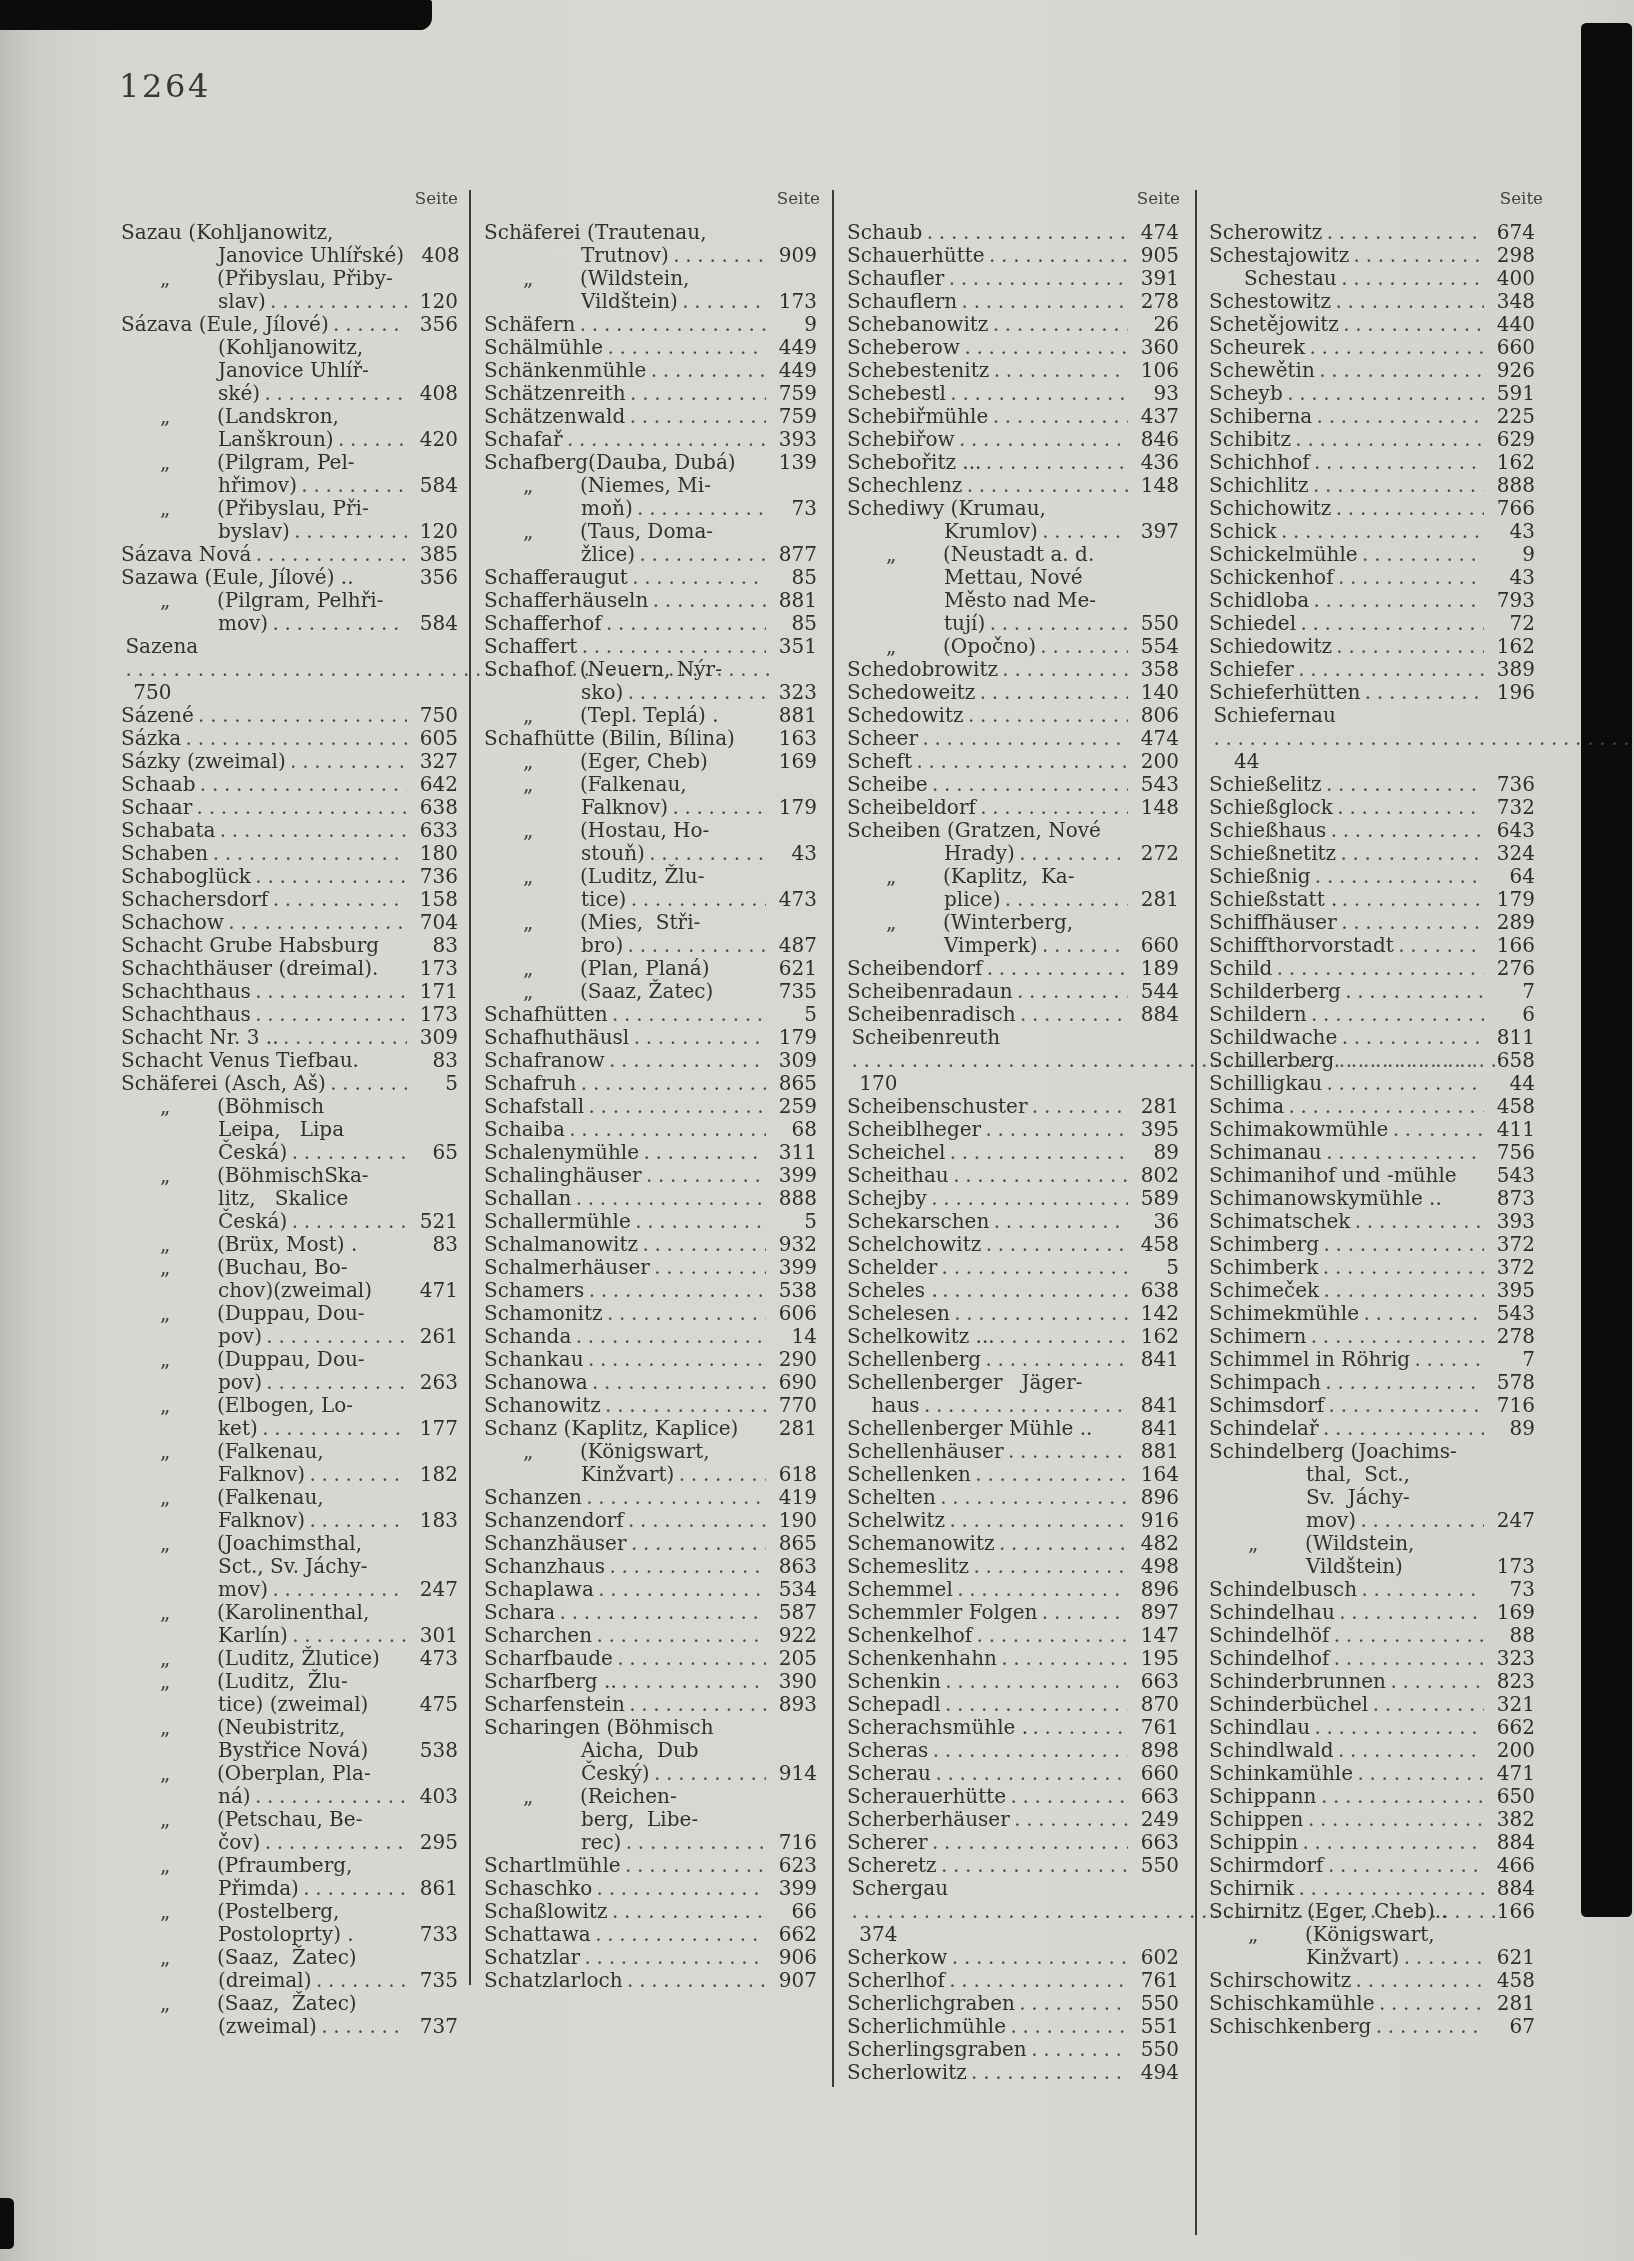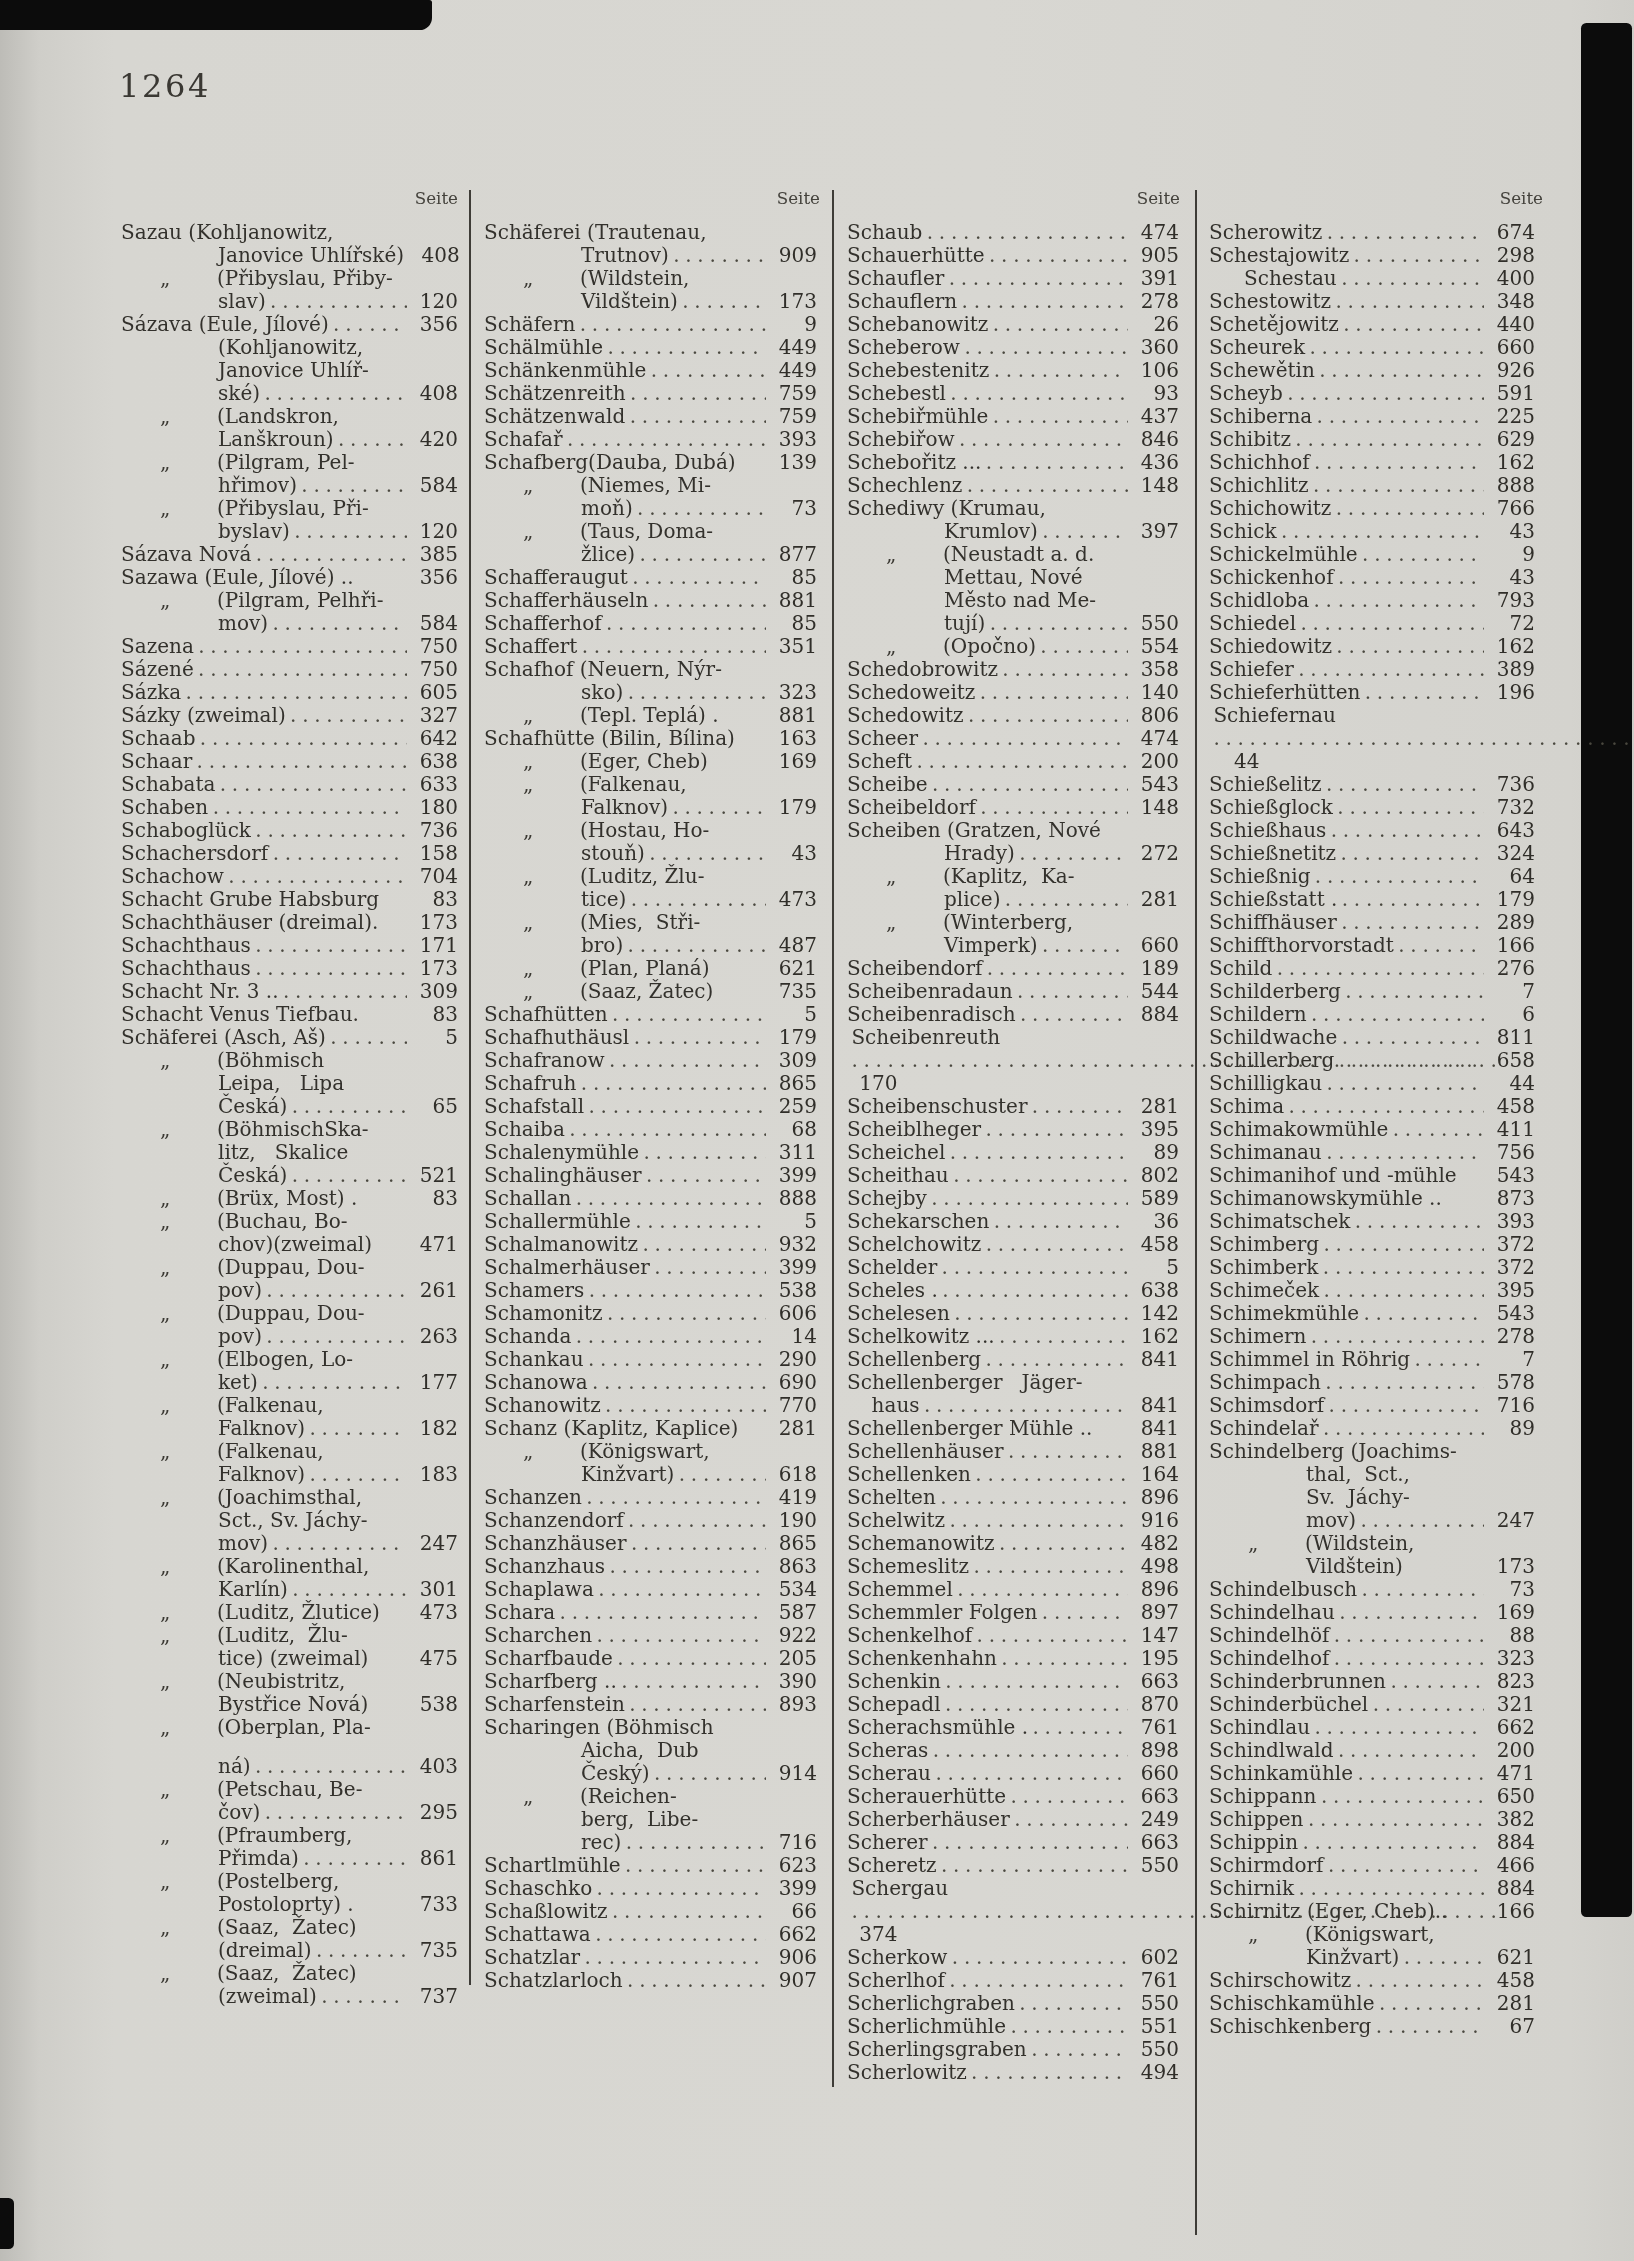--- a/index.html
+++ b/index.html
@@ -143,21 +143,21 @@
       <div class="row" style="padding-left: 39px;">
         <span class="qm">„</span>
         <span class="t">(Pilgram, Pelhři-</span>
         <span class="lead"></span>
       </div>
       <div class="row" style="padding-left: 97px;">
         <span class="t">mov)</span>
         <span class="lead dots"></span>
         <span class="pg">584</span>
       </div>
-      <div class="row" style="padding-left: 0px;">
+      <div class="row" style="padding-left: 0px; flex-direction: column;">
         <span class="t">Sazena</span>
         <span class="lead dots"></span>
         <span class="pg">750</span>
       </div>
       <div class="row" style="padding-left: 0px;">
         <span class="t">Sázené</span>
         <span class="lead dots"></span>
         <span class="pg">750</span>
       </div>
       <div class="row" style="padding-left: 0px;">
@@ -382,21 +382,21 @@
       <div class="row" style="padding-left: 97px;">
         <span class="t">Bystřice Nová)</span>
         <span class="lead"></span>
         <span class="pg">538</span>
       </div>
       <div class="row" style="padding-left: 39px;">
         <span class="qm">„</span>
         <span class="t">(Oberplan, Pla-</span>
         <span class="lead"></span>
       </div>
-      <div class="row" style="padding-left: 97px; margin-top: 16px;">
+      <div class="row" style="padding-left: 97px;">
         <span class="t">ná)</span>
         <span class="lead dots"></span>
         <span class="pg">403</span>
       </div>
       <div class="row" style="padding-left: 39px;">
         <span class="qm">„</span>
         <span class="t">(Petschau, Be-</span>
         <span class="lead"></span>
       </div>
       <div class="row" style="padding-left: 97px;">

